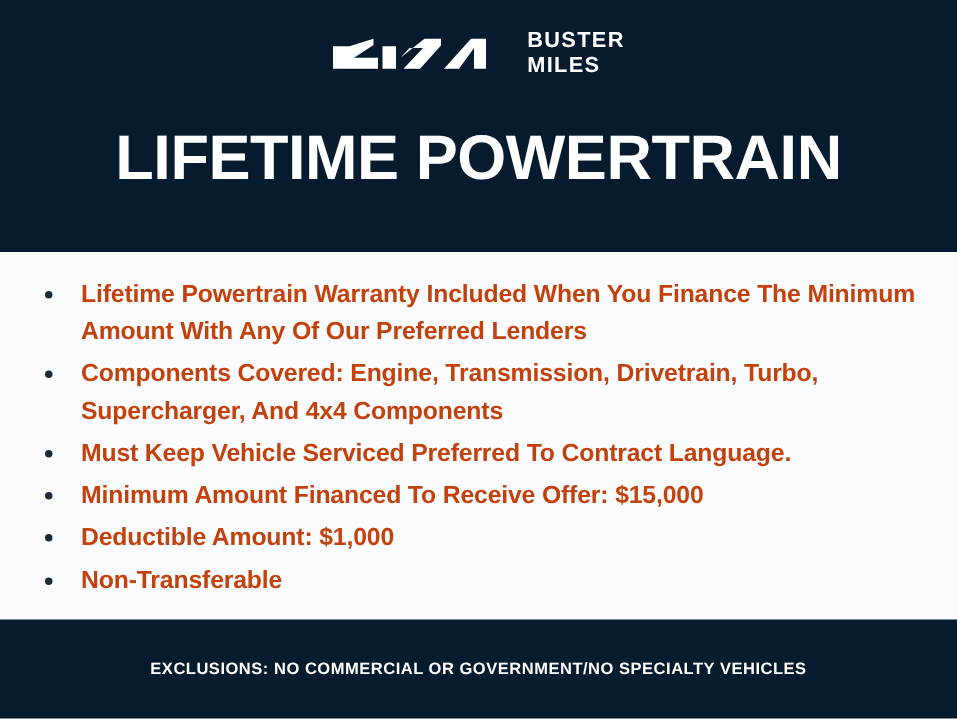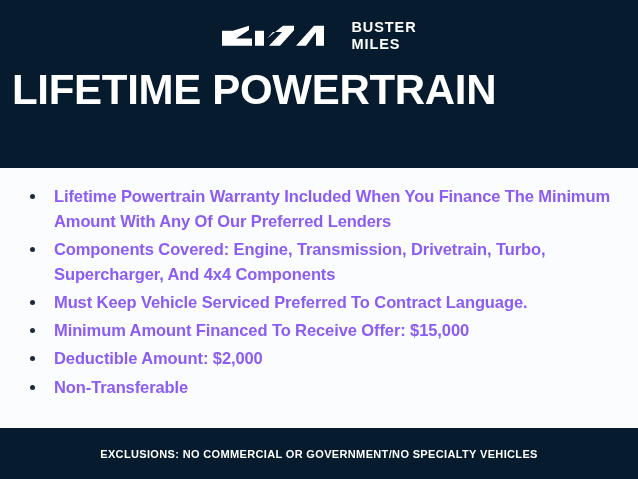--- a/index.html
+++ b/index.html
@@ -57,21 +57,22 @@
   }
   .dealer-name span {
     color: #ffffff;
     font-family: "Liberation Sans", sans-serif;
     font-size: 14.5px;
     font-weight: bold;
     letter-spacing: 0.9px;
   }
 
   .headline {
-    margin-top: 10px;
+    margin-top: 25px;
+    text-align: center;
     color: #ffffff;
     font-family: "Liberation Sans", sans-serif;
     font-weight: bold;
     font-size: 42px;
     line-height: 1.06;
     letter-spacing: -0.3px;
     width: 100%;
     padding: 0 12px;
     box-sizing: border-box;
   }
@@ -93,21 +94,21 @@
 
   .bullets {
     list-style: none;
     margin: 0;
     padding: 0;
   }
 
   .bullet-item {
     position: relative;
     padding-left: 40px;
-    color: #8b5cf6;
+    color: #c2410c;
     font-family: "Liberation Sans", sans-serif;
     font-size: 16.5px;
     font-weight: bold;
     line-height: 1.52;
     margin-bottom: 3px;
     letter-spacing: -0.1px;
   }
 
   .bullet-item .dot {
     position: absolute;
@@ -115,21 +116,21 @@
     top: 10px;
     width: 5px;
     height: 5px;
     border-radius: 50%;
     background: #1b2a3a;
   }
 
   
   .footer {
     background: #061c2e;
-    height: 51px;
+    height: 66px;
     display: flex;
     align-items: center;
     justify-content: center;
   }
   .footer-text {
     color: #ffffff;
     font-family: "Liberation Sans", sans-serif;
     font-size: 11px;
     font-weight: bold;
     letter-spacing: 0.35px;
@@ -176,21 +177,21 @@
       <li class="bullet-item">
         <span class="dot"></span>
         <span>Must Keep Vehicle Serviced Preferred To Contract Language.</span>
       </li>
       <li class="bullet-item">
         <span class="dot"></span>
         <span>Minimum Amount Financed To Receive Offer: $15,000</span>
       </li>
       <li class="bullet-item">
         <span class="dot"></span>
-        <span>Deductible Amount: $2,000</span>
+        <span>Deductible Amount: $1,000</span>
       </li>
       <li class="bullet-item">
         <span class="dot"></span>
         <span>Non-Transferable</span>
       </li>
     </ul>
   </div>
 
   <div class="footer">
     <div class="footer-text">EXCLUSIONS: NO COMMERCIAL OR GOVERNMENT/NO SPECIALTY VEHICLES</div>

